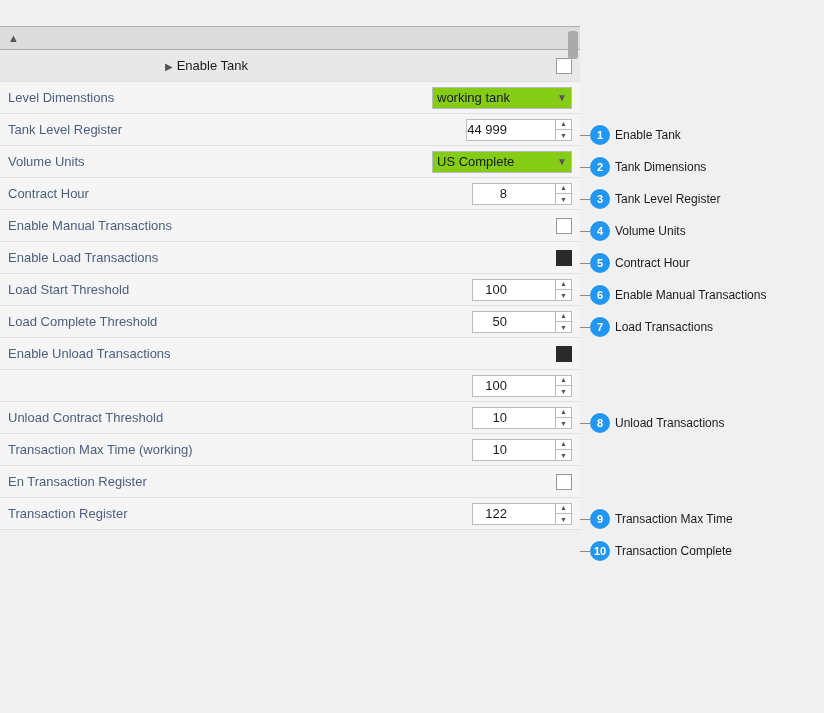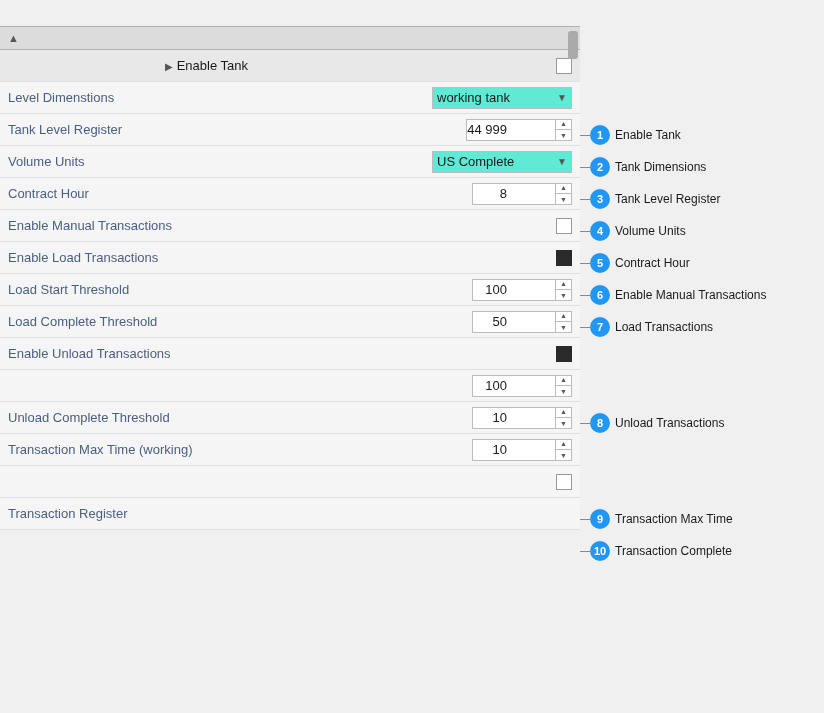--- a/index.html
+++ b/index.html
@@ -110,21 +110,21 @@
     .checkbox-checked {
       width: 16px;
       height: 16px;
       background: #2a2a2a;
       display: inline-block;
     }
     .dropdown-control {
       display: flex;
       align-items: center;
       border: 1px solid #bbb;
-      background: #5eead4;
+      background: #84cc16;
       height: 22px;
       min-width: 140px;
       padding: 0 4px;
       justify-content: space-between;
     }
     .dropdown-text {
       font-size: 13px;
       color: #1a1a1a;
     }
     .dropdown-arrow {
@@ -305,21 +305,21 @@
             <div class="spinner-control">
               <span class="spinner-value">100</span>
               <div class="spinner-arrows">
                 <div class="spinner-up">▲</div>
                 <div class="spinner-down">▼</div>
               </div>
             </div>
           </div>
         </div>
         <div class="row">
-          <div class="row-label"><span>Unload Complete Threshold</span></div>
+          <div class="row-label"><span>Unload Contract Threshold</span></div>
           <div class="row-control">
             <div class="spinner-control">
               <span class="spinner-value">10</span>
               <div class="spinner-arrows">
                 <div class="spinner-up">▲</div>
                 <div class="spinner-down">▼</div>
               </div>
             </div>
           </div>
         </div>
@@ -329,26 +329,36 @@
             <div class="spinner-control">
               <span class="spinner-value">10</span>
               <div class="spinner-arrows">
                 <div class="spinner-up">▲</div>
                 <div class="spinner-down">▼</div>
               </div>
             </div>
           </div>
         </div>
         <div class="row">
+          <div class="row-label"><span>En Transaction Register</span></div>
           <div class="row-control">
             <div class="checkbox-control"></div>
           </div>
         </div>
         <div class="row">
           <div class="row-label"><span>Transaction Register</span></div>
+          <div class="row-control">
+            <div class="spinner-control">
+              <span class="spinner-value">122</span>
+              <div class="spinner-arrows">
+                <div class="spinner-up">▲</div>
+                <div class="spinner-down">▼</div>
+              </div>
+            </div>
+          </div>
         </div>
       </div>
   </div>
 
   <div class="annotations-panel" id="annotations-panel" style="position: relative;">
   <div style="position: absolute; top: 125px; left: 10px; display: flex; align-items: center;">
         <div class="annotation-circle">1</div>
         <span class="annotation-label">Enable Tank</span>
       </div>
       <div style="position: absolute; top: 135px; left: 0px; width: 12px; height: 1px; background: rgb(136, 136, 136);"></div>

